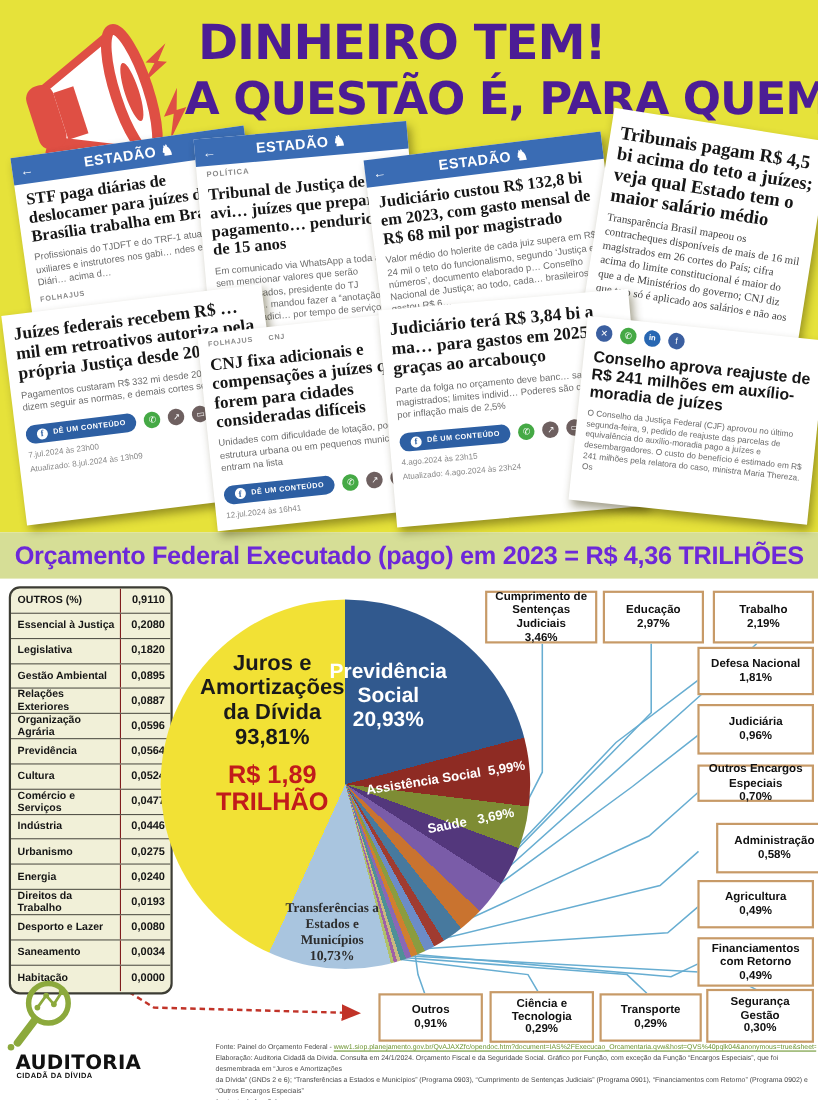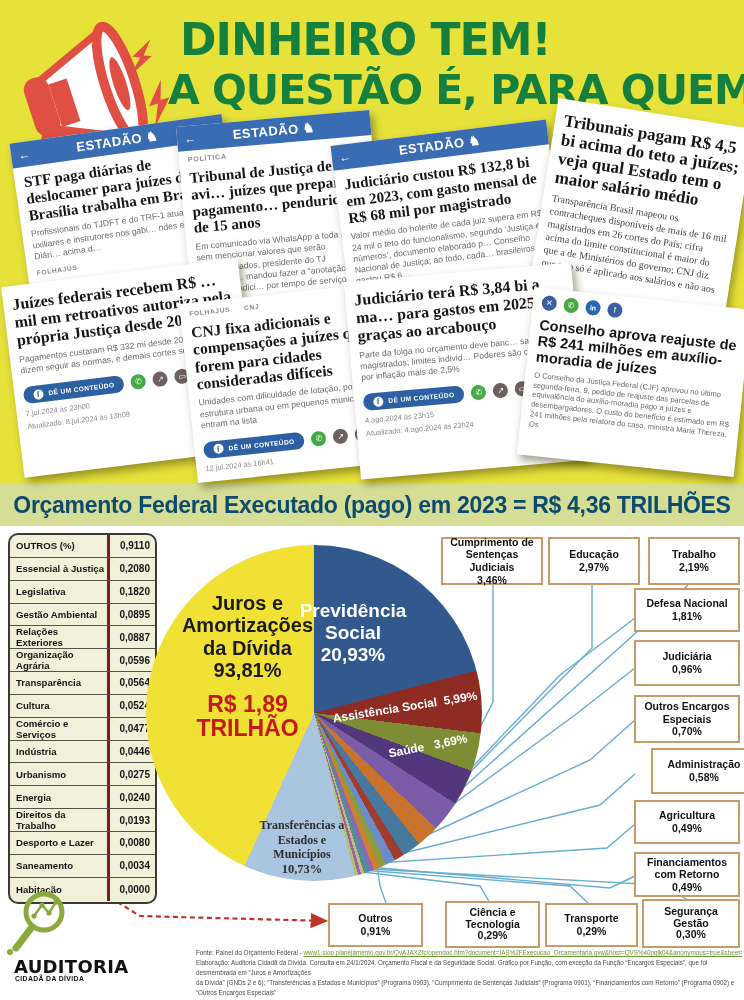--- a/index.html
+++ b/index.html
@@ -1,20 +1,20 @@
 <!DOCTYPE html>
 <html><head>
 <meta charset="utf-8">
 <style>
   html,body{margin:0;padding:0;background:#9a9a9a;}
   .page{position:relative;width:744px;height:1000px;background:#ffffff;overflow:hidden;
         font-family:"Liberation Sans",sans-serif;}
   
   .top{position:absolute;left:0;top:0;width:744px;height:484px;background:#E6E23A;}
-  .title1,.title2{position:absolute;color:#15803d;font-family:"DejaVu Sans",sans-serif;
+  .title1,.title2{position:absolute;color:#4c1d95;font-family:"DejaVu Sans",sans-serif;
         font-weight:800;letter-spacing:-1px;white-space:nowrap;}
   .title1{left:180px;top:14px;font-size:44px;}
   .title2{left:168px;top:66px;font-size:41px;}
   .bolt{position:absolute;}
   
   .card{position:absolute;background:#fff;box-shadow:3px 5px 9px rgba(50,45,0,.45);}
   .ebar{height:25px;background:#3A6CB4;color:#fff;display:flex;align-items:center;justify-content:center;
         font-weight:bold;font-size:13px;letter-spacing:.5px;position:relative;}
   .ebar .back{position:absolute;left:7px;font-size:12px;font-weight:normal;}
   .ebar .knight{font-size:13px;margin-left:4px;}
@@ -29,28 +29,28 @@
         font-family:"Liberation Serif",serif;font-weight:bold;font-size:8px;
         display:flex;align-items:center;justify-content:center;}
   .circ{width:15px;height:15px;border-radius:50%;display:flex;align-items:center;justify-content:center;
         color:#fff;font-size:8px;cursor:pointer;}
   .c-wa{background:#45A945;} .c-g{background:#6E6060;}
   .c-x{background:#3B5FA0;} .c-in{background:#2867B2;font-size:7px;font-weight:bold;}
   .dateline{padding:2px 9px;color:#8a8a8a;font-size:7.4px;}
   
   .band{position:absolute;left:0;top:484px;width:744px;height:42px;background:#D6DE96;
         display:flex;align-items:center;justify-content:center;}
-  .band span{font-weight:bold;font-size:23px;color:#0c4a6e;letter-spacing:-.3px;white-space:nowrap;}
+  .band span{font-weight:bold;font-size:23px;color:#6d28d9;letter-spacing:-.3px;white-space:nowrap;}
   
   .btable{position:absolute;left:8px;top:533px;width:149px;height:371px;background:#F1F0D8;
         border:2.5px solid #3C3C34;border-radius:10px;overflow:hidden;box-sizing:border-box;}
   .trow{display:flex;height:22.85px;border-bottom:1px solid #55544a;box-sizing:border-box;}
   .trow:last-child{border-bottom:none;}
   .tlabel{flex:1;font-size:9.6px;font-weight:bold;color:#151515;padding:0 2px 0 6px;display:flex;
-        align-items:center;border-right:3px solid #7f1d1d;}
+        align-items:center;border-right:1px solid #7f1d1d;}
   .tval{width:40px;font-size:10px;font-weight:bold;color:#151515;display:flex;align-items:center;
         justify-content:flex-end;padding-right:5px;}
   
   .pie{position:absolute;left:146px;top:545px;width:336px;height:336px;border-radius:50%;}
   .plabel{position:absolute;text-align:center;font-weight:bold;}
   .pl-juros{left:170px;top:592px;width:155px;font-size:20px;color:#1a1a1a;line-height:1.12;}
   .pl-juros .amount{margin-top:10px;font-size:23px;color:#C11B1B;line-height:1.08;}
   .pl-prev{left:292px;top:600px;width:122px;font-size:19px;color:#ffffff;line-height:1.15;}
   .pl-assist{left:332px;top:700px;color:#fff;font-size:12px;white-space:nowrap;transform:rotate(-9deg);}
   .pl-saude{left:388px;top:739px;color:#fff;font-size:12px;white-space:nowrap;transform:rotate(-11deg);}
@@ -256,21 +256,21 @@
       </div>
     <div class="trow">
         <span class="tlabel">Relações Exteriores</span>
         <span class="tval">0,0887</span>
       </div>
     <div class="trow">
         <span class="tlabel">Organização Agrária</span>
         <span class="tval">0,0596</span>
       </div>
     <div class="trow">
-        <span class="tlabel">Transparência</span>
+        <span class="tlabel">Previdência</span>
         <span class="tval">0,0564</span>
       </div>
     <div class="trow">
         <span class="tlabel">Cultura</span>
         <span class="tval">0,0524</span>
       </div>
     <div class="trow">
         <span class="tlabel">Comércio e Serviços</span>
         <span class="tval">0,0477</span>
       </div>
@@ -341,37 +341,37 @@
     <div>2,19%</div>
   </div>
   <div class="callout" style="left:634px;top:588px;width:106px;height:44px;">
     <div>Defesa Nacional</div>
     <div>1,81%</div>
   </div>
   <div class="callout" style="left:634px;top:640px;width:106px;height:46px;">
     <div>Judiciária</div>
     <div>0,96%</div>
   </div>
-  <div class="callout" style="left:634px;top:695px;width:106px;height:48px;">
+  <div class="callout" style="left:634px;top:695px;width:106px;height:34px;">
     <div>Outros Encargos Especiais</div>
     <div>0,70%</div>
   </div>
   <div class="callout" style="left:634px;top:748px;width:106px;height:46px;margin-left:17px;">
     <div>Administração</div>
     <div>0,58%</div>
   </div>
   <div class="callout" style="left:634px;top:800px;width:106px;height:44px;">
     <div>Agricultura</div>
     <div>0,49%</div>
   </div>
   <div class="callout" style="left:634px;top:852px;width:106px;height:45px;">
     <div>Financiamentos com Retorno</div>
     <div>0,49%</div>
   </div>
-  <div class="callout" style="left:328px;top:903px;width:95px;height:44px;">
+  <div class="callout" style="left:344px;top:903px;width:95px;height:44px;">
     <div>Outros</div>
     <div>0,91%</div>
   </div>
   <div class="callout" style="left:445px;top:901px;width:95px;height:47px;line-height:1.12;">
     <div>Ciência e Tecnologia</div>
     <div>0,29%</div>
   </div>
   <div class="callout" style="left:545px;top:903px;width:93px;height:44px;">
     <div>Transporte</div>
     <div>0,29%</div>

